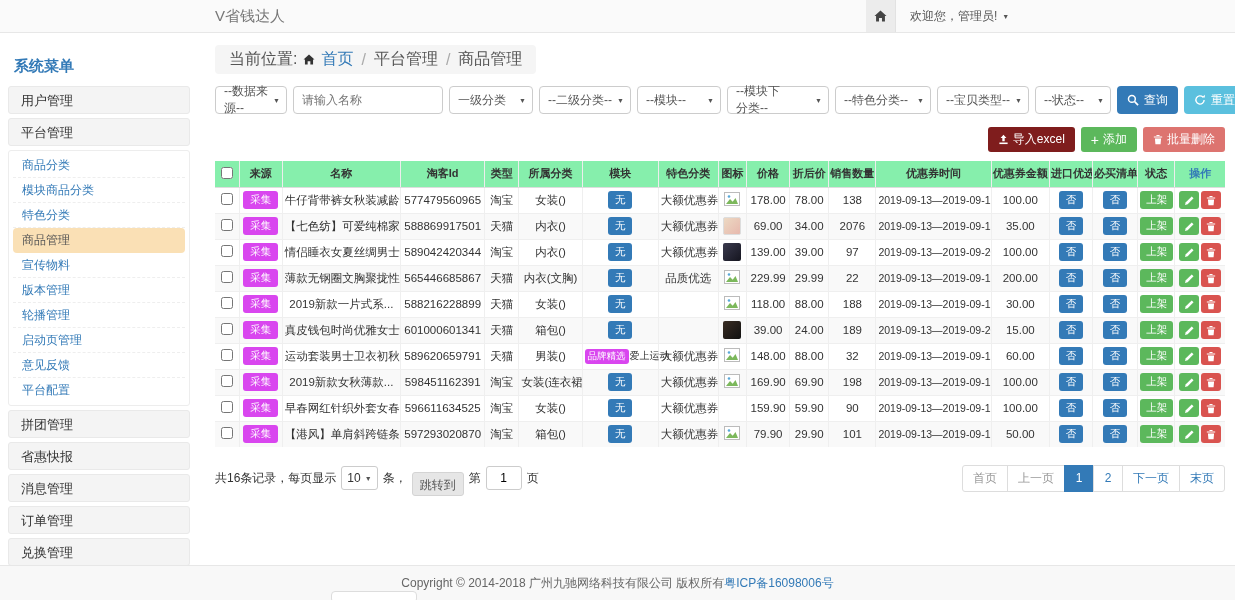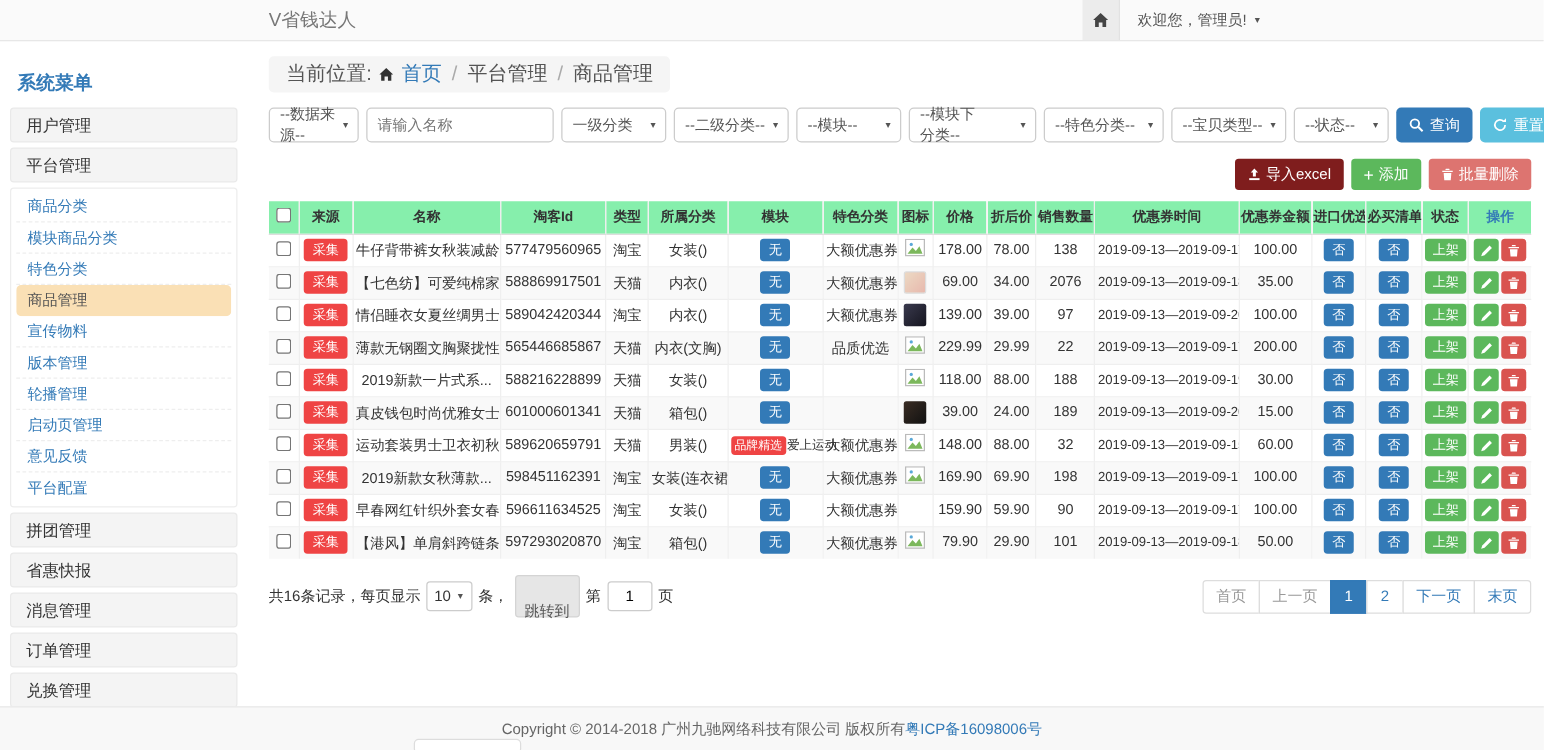--- a/index.html
+++ b/index.html
@@ -37,39 +37,39 @@
   .tbtn { border:none; border-radius:3px; color:#fff; font-size:12px; height:25px; padding:0 10px; display:inline-flex; align-items:center; gap:4px; cursor:pointer; }
   .tbtn-import { background:#7f1d1d; }
   .tbtn-add { background:#5cb85c; }
   .tbtn-del { background:#dd7470; }
   
   table { width:1010px; margin-top:9px; border-collapse:collapse; border-style:hidden; table-layout:fixed; }
   th { font-size:11px; font-weight:bold; color:#333; height:26px; padding:0 1px; border:1px solid #ededed; border-bottom:1px solid #ddd; text-align:center; white-space:nowrap; overflow:hidden; background:#86efac; }
   td { font-size:11.5px; color:#333; height:26px; padding:0 2px; border:1px solid #efefef; text-align:center; white-space:nowrap; overflow:hidden; }
   tr.stripe td { background:#f9f9f9; }
   th.op-head { color:#337ab7; }
-  .badge-o { background:#ef4444; color:#fff; font-size:10.5px; padding:2px 7px; border-radius:3px; display:inline-block; }
+  .badge-o { background:#d946ef; color:#fff; font-size:10.5px; padding:2px 7px; border-radius:3px; display:inline-block; }
   .badge-o.small { padding:1px 3px; font-size:9.5px; }
   .btn-b { background:#337ab7; color:#fff; font-size:10.5px; padding:2px 7px; border-radius:3px; display:inline-block; cursor:pointer; }
   .btn-g { background:#5cb85c; color:#fff; font-size:10.5px; padding:2px 6px; border-radius:3px; display:inline-block; cursor:pointer; }
   td.date-cell { font-size:10.5px; }
   td.module-cell { overflow:visible; }
   .module-txt { font-size:10px; color:#333; margin-left:1px; }
   .op-btn { border:none; width:20px; height:18px; border-radius:3px; display:inline-flex; align-items:center; justify-content:center; cursor:pointer; margin:0 1px; vertical-align:middle; }
   .op-edit { background:#5cb85c; }
   .op-del { background:#d9534f; }
   .thumb { width:18px; height:18px; border-radius:2px; display:inline-block; vertical-align:middle; }
   .thumb.beige { background:linear-gradient(135deg,#ecd9c3,#e7b8ad); border:1px solid #ddd; }
   .thumb.dark { background:linear-gradient(135deg,#3a3a4e,#15151f); }
   .thumb.bag { background:linear-gradient(135deg,#3a2d24,#111); }
   
   .pag-row { margin-top:13px; display:flex; justify-content:space-between; align-items:center; font-size:12px; color:#333; }
   .pag-left { display:flex; align-items:center; gap:5px; }
   .mini-sel { height:24px; border:1px solid #ccc; border-radius:3px; background:#fff; display:inline-flex; align-items:center; gap:4px; padding:0 5px; font-size:12px; cursor:pointer; }
-  .jump-box { height:24px; line-height:24px; background:#e6e6e6; border:1px solid #d4d4d4; border-radius:3px; padding:16px 7px; font-size:12px; color:#555; cursor:pointer; }
+  .jump-box { height:24px; line-height:24px; background:#e6e6e6; border:1px solid #d4d4d4; border-radius:3px; padding:0 7px; font-size:12px; color:#555; cursor:pointer;margin-top:12px; }
   .page-input { width:36px; height:24px; border:1px solid #ccc; border-radius:3px; text-align:center; font-size:12px; }
   .pager { display:flex; }
   .pg { min-width:30px; height:27px; line-height:25px; padding:0 10px; border:1px solid #ddd; margin-left:-1px; background:#fff; color:#337ab7; font-size:12px; text-align:center; cursor:pointer; }
   .pg.muted { color:#999; }
   .pg.active { background:#337ab7; border-color:#337ab7; color:#fff; }
   .pg:first-child { border-radius:3px 0 0 3px; }
   .pg:last-child { border-radius:0 3px 3px 0; }
   
   .footer { position:absolute; left:0; top:565px; width:1235px; height:35px; background:#f8f8f8; border-top:1px solid #e7e7e7; display:flex; align-items:center; justify-content:center; font-size:12px; color:#666; z-index:5; }
   .footer .icp { color:#337ab7; cursor:pointer; }

